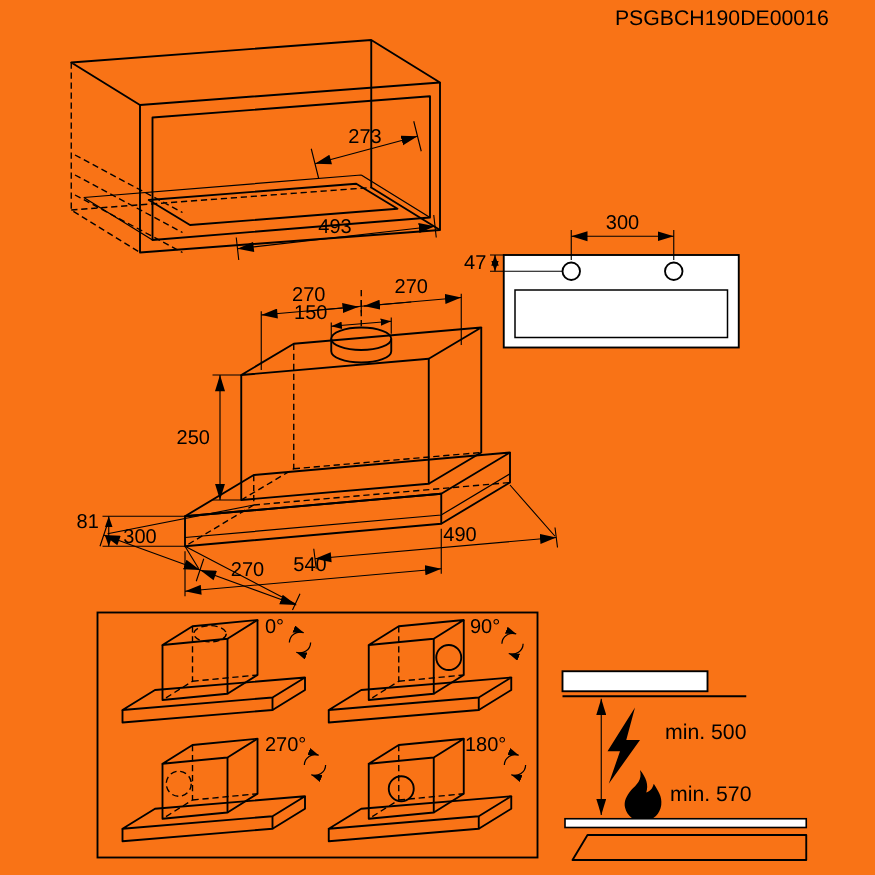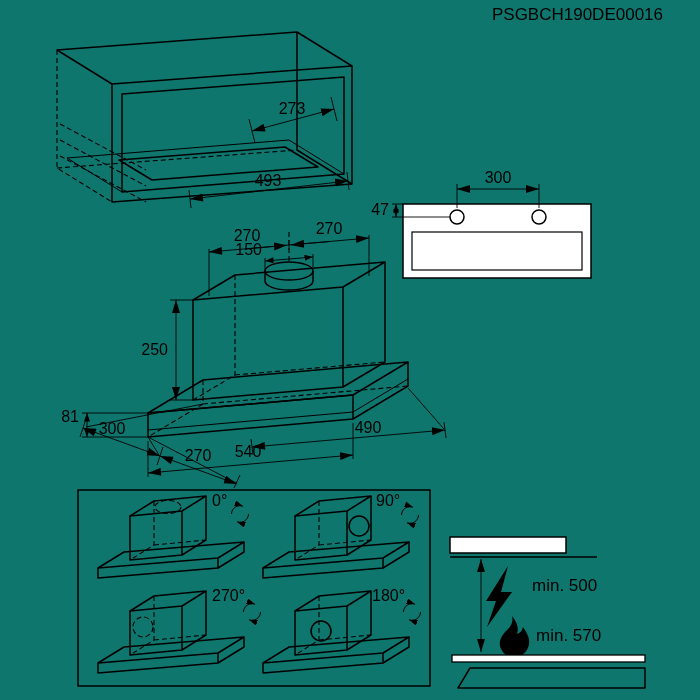--- a/index.html
+++ b/index.html
@@ -1,16 +1,16 @@
 <!DOCTYPE html>
 <html><head>
 <meta charset="utf-8">
 <style>
   html,body{margin:0;padding:0;background:#fff;}
-  .stage{width:700px;height:700px;position:relative;background:#0f766e;overflow:hidden;}
+  .stage{width:700px;height:700px;position:relative;background:#f97316;overflow:hidden;}
   svg text{font-family:"Liberation Sans", sans-serif;fill:#000;}
   .t16{font-size:16px;}
   .t17{font-size:17px;}
   .ln{stroke:#000;stroke-width:1.5;fill:none;stroke-linejoin:round;}
   .lnt{stroke:#000;stroke-width:1;fill:none;}
   .dash{stroke:#000;stroke-width:1.1;fill:none;stroke-dasharray:5,3;}
   .dimln{stroke:#000;stroke-width:0.9;fill:none;}
   .fillb{fill:#000;stroke:none;}
   .wrect{fill:#fff;stroke:#000;}
 </style>

